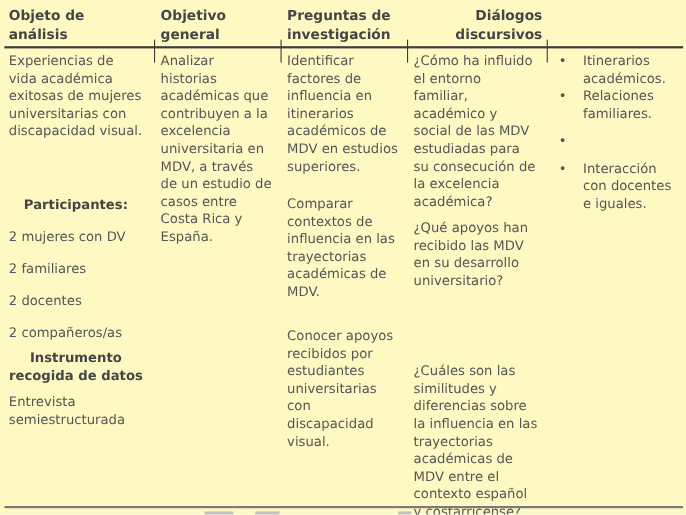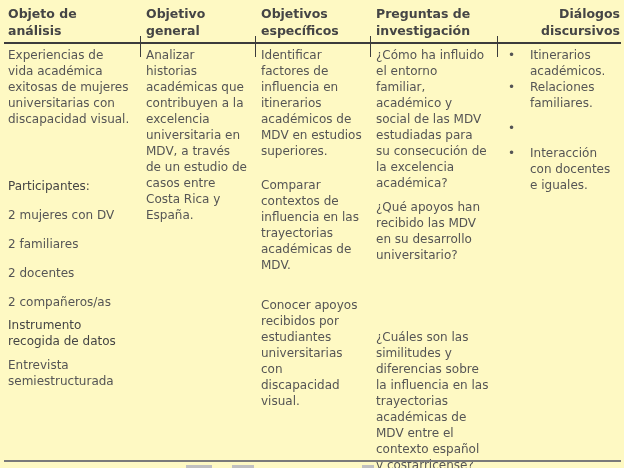--- a/index.html
+++ b/index.html
@@ -29,21 +29,21 @@
   .hcell.c4 { padding-left:6px; padding-right:4px; }
   .hcell.c5 { padding-left:11px; padding-right:4px;text-align:right; }
   .header-row { height:44px; }
   .body-row > div { padding-top:3px; }
   .cell1 { padding-left:8px;  padding-right:10px; }
   .cell2 { padding-left:6px;  padding-right:8px; }
   .cell3 { padding-left:6px;  padding-right:8px; }
   .cell4 { padding-left:6px;  padding-right:8px; }
   .cell5 { padding-left:11px; padding-right:4px; }
   .para { margin:0; }
-  .bold { font-weight:normal; color:#454545; }
+  .bold { font-weight:bold; color:#454545;text-align:center; }
   .mt-participants { margin-top:51px; }
   .mt-item { margin-top:13px; }
   .mt-instr-label { margin-top:7px; }
   .mt-instr { margin-top:8px; }
   .mt-obj2 { margin-top:24px; }
   .mt-obj3 { margin-top:18px; }
   .mt-q2 { margin-top:8px; }
   .mt-q3 { margin-top:66px; }
   .bullet-item { display:flex; margin:0; }
   .bullet-item .bullet { width:22px; flex:0 0 22px; }
@@ -63,21 +63,20 @@
   .frag3 { left:362px; width:12px; }
 </style>
 </head>
 <body>
 
 <div class="page">
 
   <div class="grid header-row">
     <div class="hcell c1">Objeto de análisis</div>
     <div class="hcell c2">Objetivo general</div>
-    <div class="hcell c3">Objetivos específicos</div>
     <div class="hcell c4">Preguntas de investigación</div>
     <div class="hcell c5">Diálogos discursivos</div>
   </div>
 
   <div class="rule header-rule"></div>
   <div class="tick t1"></div>
   <div class="tick t2"></div>
   <div class="tick t3"></div>
   <div class="tick t4"></div>
 

